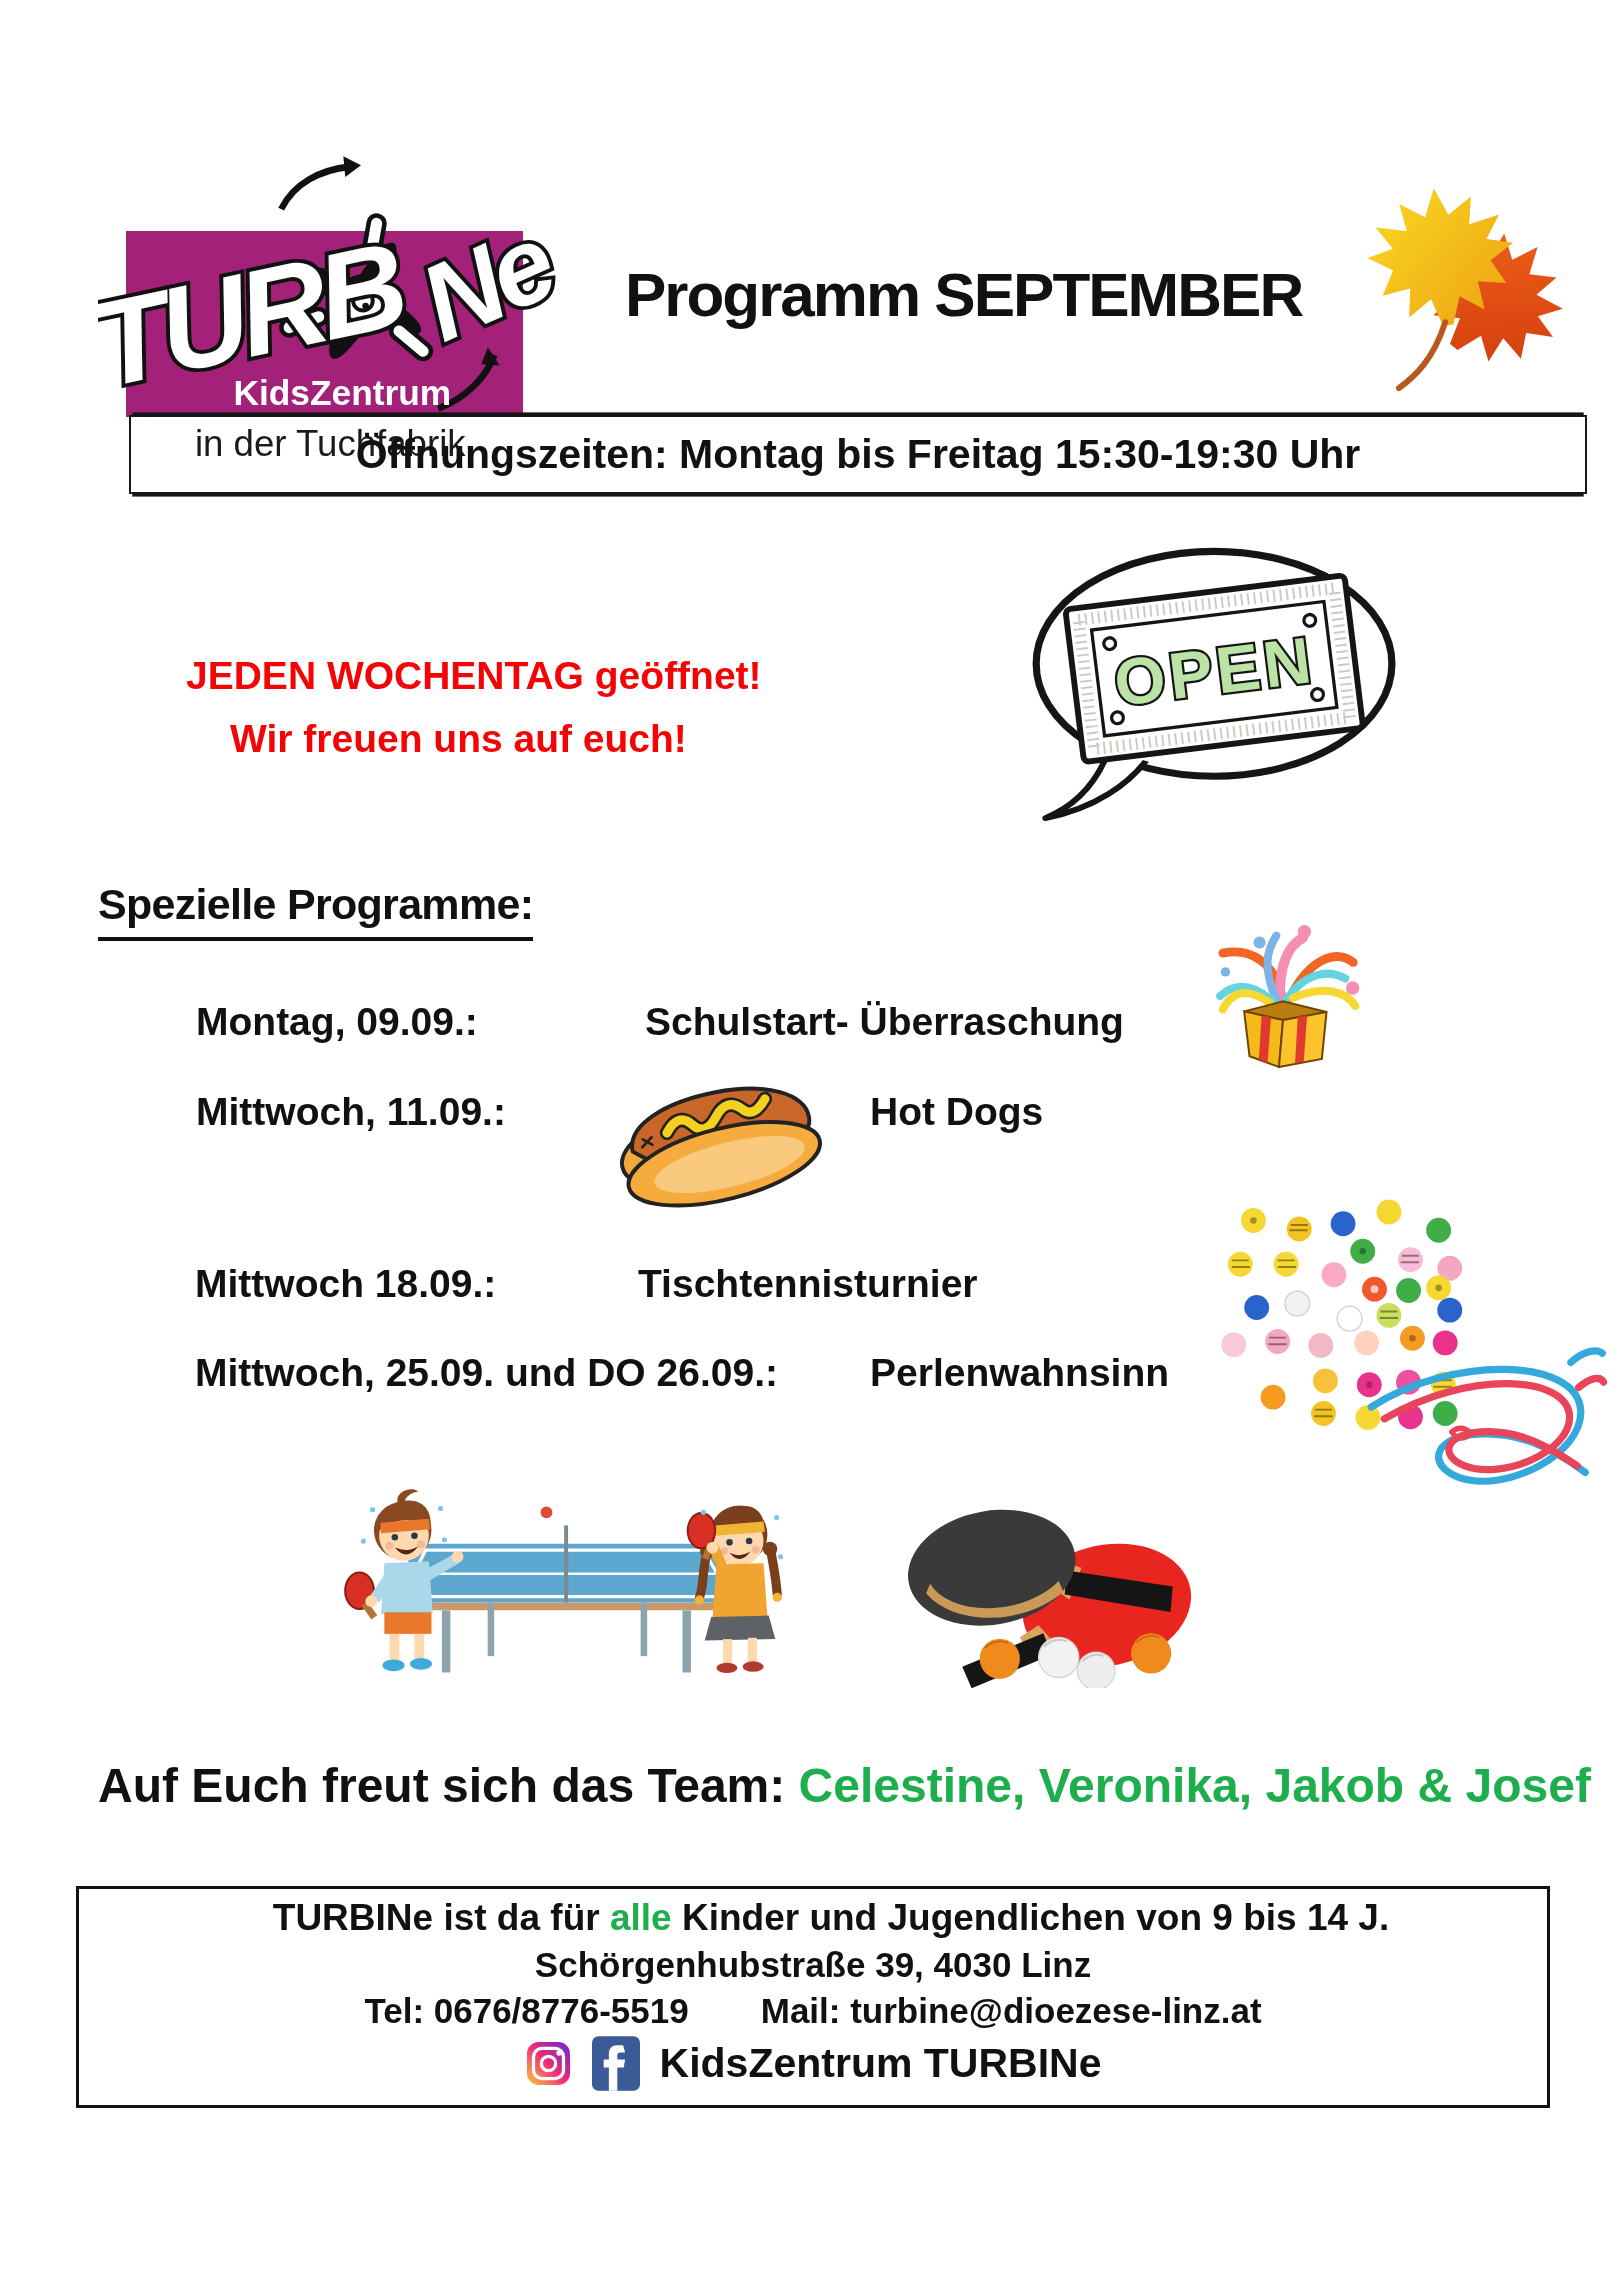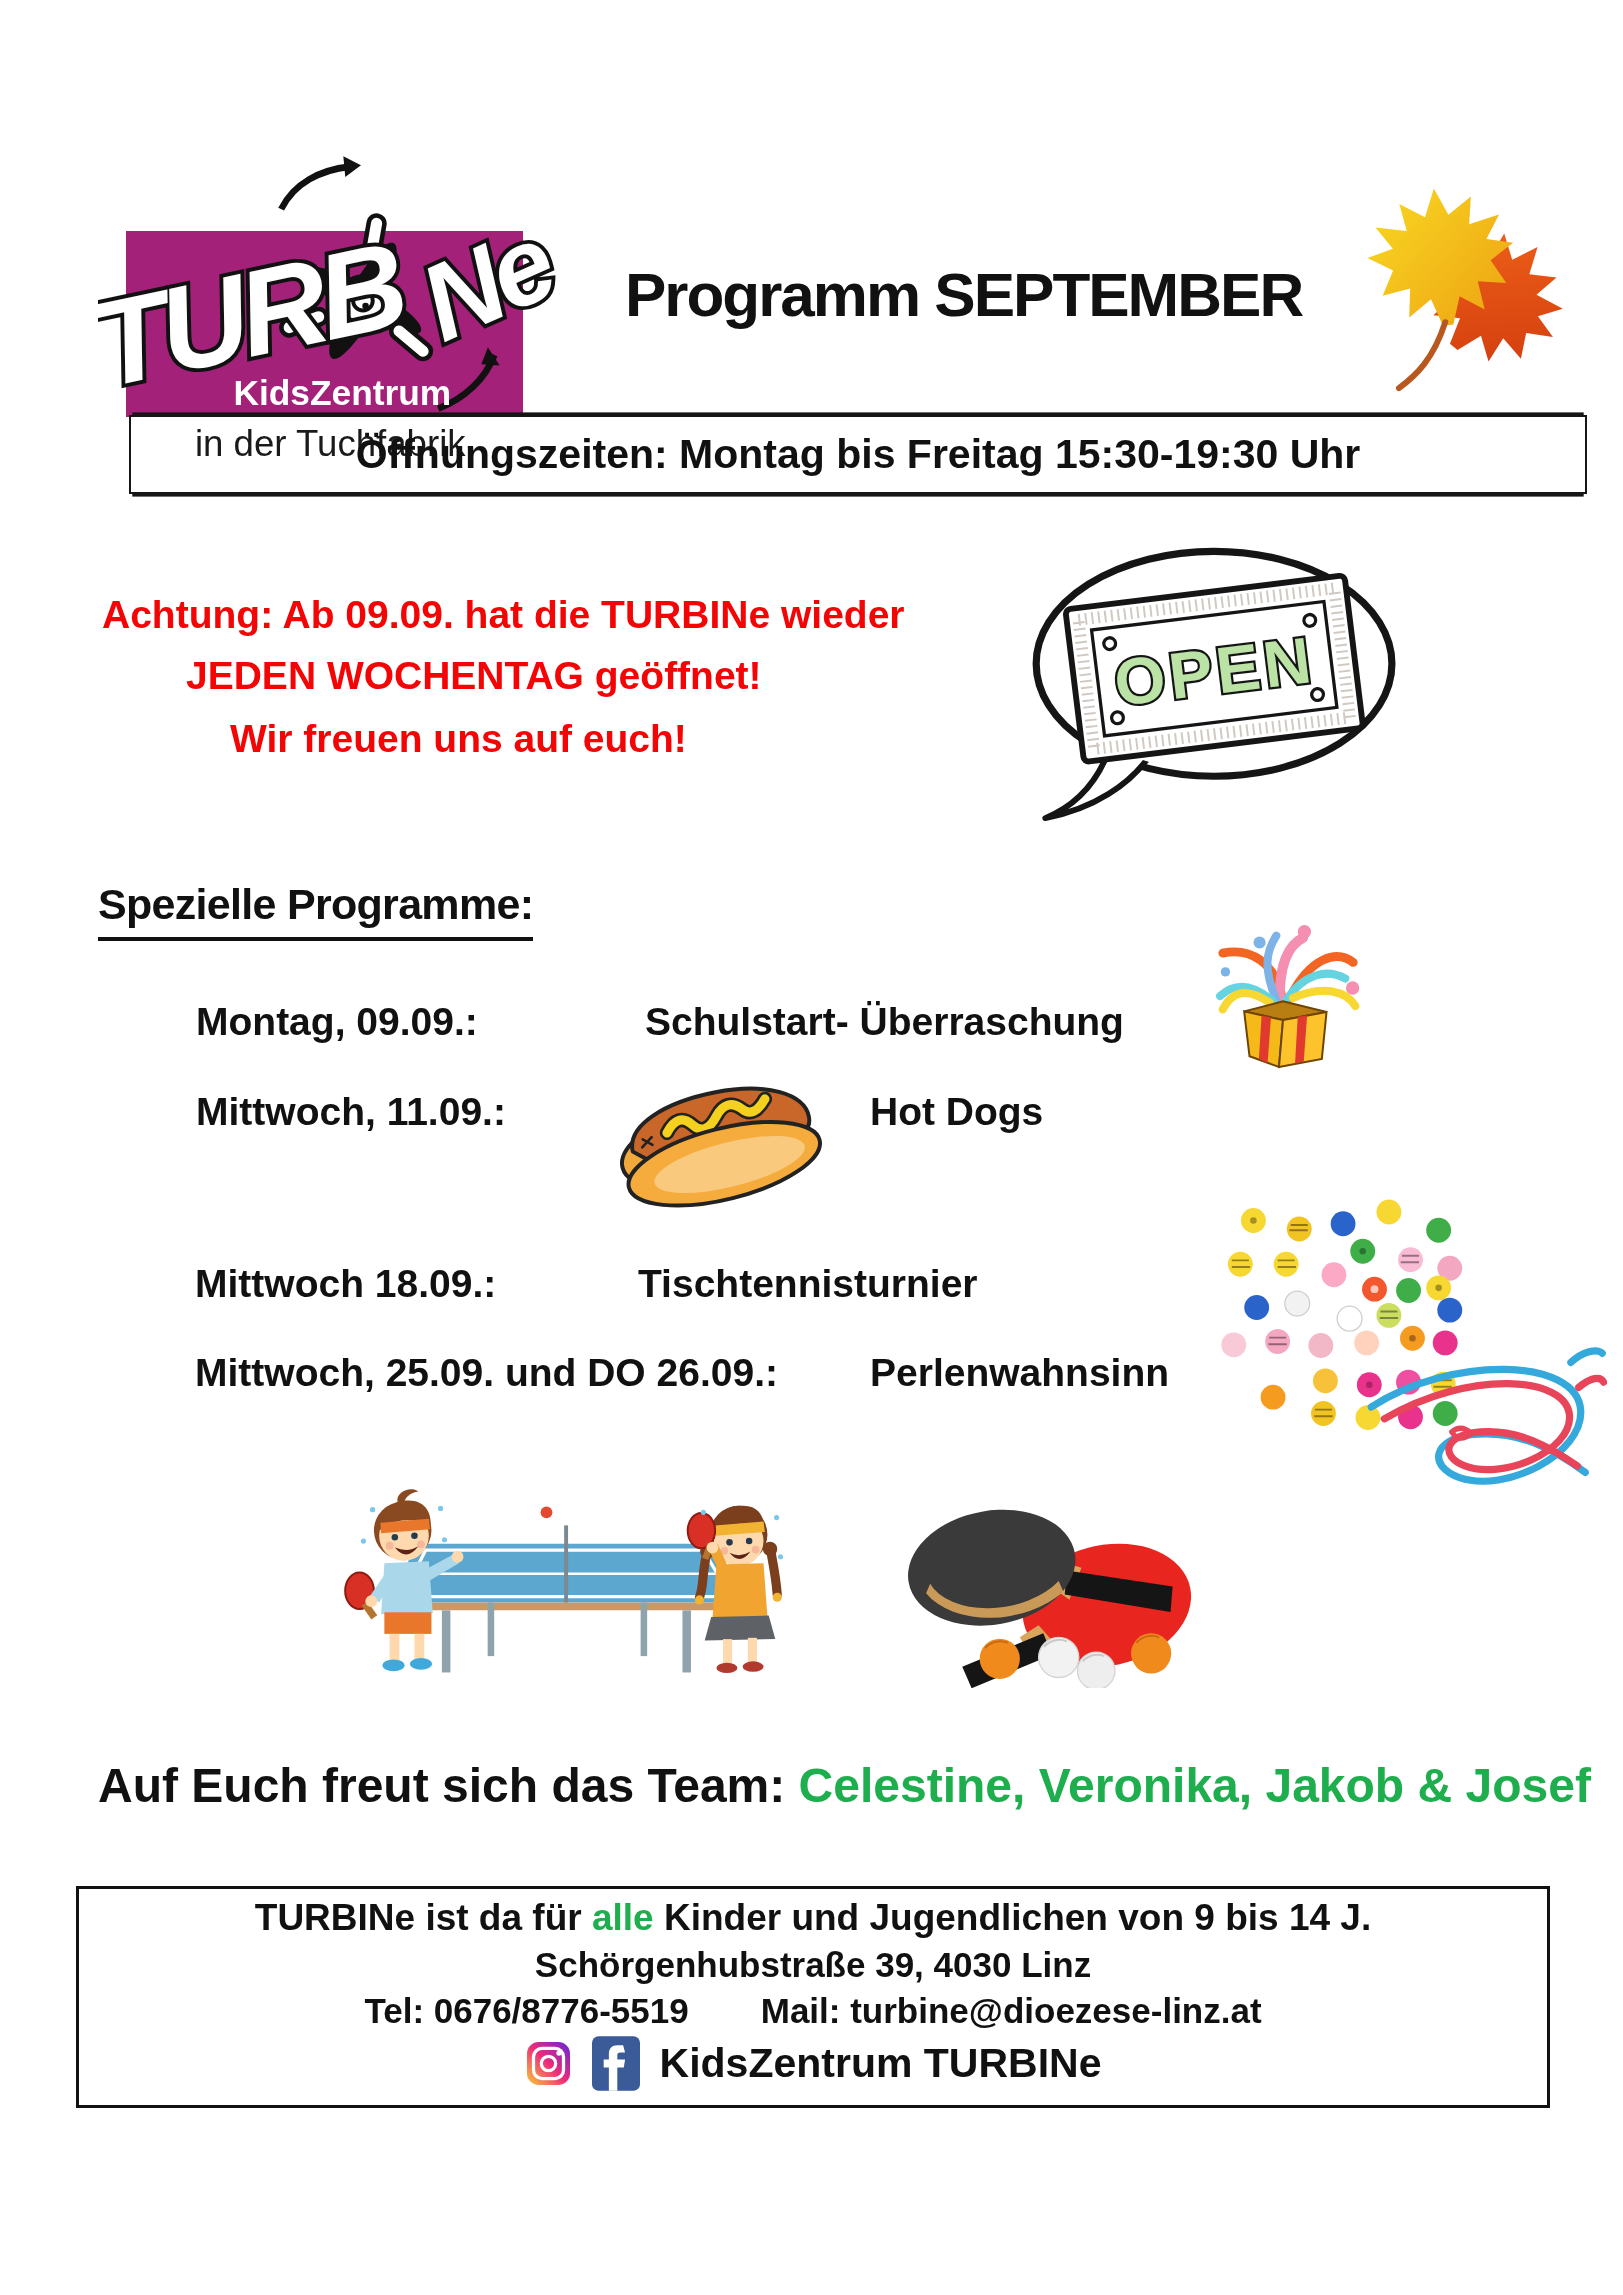--- a/index.html
+++ b/index.html
@@ -13,21 +13,21 @@
          display:flex;align-items:center;justify-content:center;
          font-size:41px;font-weight:700;white-space:nowrap;margin-left:44px;}
   .red{color:#f30505;font-size:39px;font-weight:700;white-space:nowrap;}
   .heading{font-size:43px;font-weight:700;border-bottom:4.6px solid #111;padding-bottom:8px;
            letter-spacing:-0.7px;white-space:nowrap;}
   .row-text{font-size:39px;font-weight:700;white-space:nowrap;}
   .team{font-size:48px;font-weight:700;white-space:nowrap;}
   .team .names{color:#1fae4e;}
   .footer-box{left:76px;top:1886px;width:1468px;height:216px;border:3.3px solid #111;}
   .fline{position:absolute;left:0;width:100%;text-align:center;white-space:nowrap;font-weight:700;}
-  .f1{top:7.9px;font-size:37px;}
+  .f1{top:7.9px;font-size:37px;padding-left:18px;}
   .f1 .hl{color:#1fae4e;}
   .f2{top:56px;font-size:35px;}
   .f3{top:102px;font-size:35px;display:flex;justify-content:center;gap:72px;}
   .f4{top:143px;height:62px;display:flex;align-items:center;justify-content:center;gap:20px;}
   .f4 .social-text{font-size:41px;font-weight:700;}
   .logo-rect{left:27.5px;top:84px;width:397px;height:186px;background:#a32179;}
 </style>
 </head>
 <body>
 
@@ -85,21 +85,20 @@
     <g transform="translate(155,145) rotate(-6)">
       <path fill="url(#gy)" d="M0,-110 L18,-68 L55,-92 L48,-50 L95,-60 L72,-25 L112,-15 L75,8 L95,45 L52,38 L58,82 L22,58 L8,100 L-8,100 L-22,58 L-58,82 L-52,38 L-95,45 L-75,8 L-112,-15 L-72,-25 L-95,-60 L-48,-50 L-55,-92 L-18,-68 Z"></path>
       <path d="M-4,95 C-28,150 -58,172 -85,188" fill="none" stroke="#b8581f" stroke-width="9" stroke-linecap="round"></path>
     </g>
   </svg>
 
   <div class="abs hours">
     <span>Öffnungszeiten: Montag bis Freitag 15:30-19:30 Uhr</span>
   </div>
 
-  <div class="abs red" style="left:102px;top:593px;">Achtung: Ab 09.09. hat die TURBINe wieder</div>
   <div class="abs red" style="left:230px;top:717px;">Wir freuen uns auf euch!</div>
   <div class="abs red" style="left:186px;top:654px;">JEDEN WOCHENTAG geöffnet!</div>
 
   <svg class="abs" style="left:1011px;top:533px;" width="393" height="291" viewBox="0 0 600 445">
     <ellipse cx="310" cy="200" rx="272" ry="172" fill="#fff" stroke="#151515" stroke-width="11"></ellipse>
     <path d="M150 330 C128 392 86 422 52 436 C126 422 182 384 212 340 Z" fill="#fff" stroke="#151515" stroke-width="9" stroke-linejoin="round"></path>
     <ellipse cx="310" cy="200" rx="262" ry="162" fill="#fff"></ellipse>
     <g transform="rotate(-7 310 205)">
       <rect x="95" y="90" width="430" height="235" rx="8" fill="#fff" stroke="#151515" stroke-width="9"></rect>
       <rect x="113" y="108" width="394" height="199" fill="none" stroke="#cfc9c2" stroke-width="18" stroke-dasharray="3 7"></rect>

